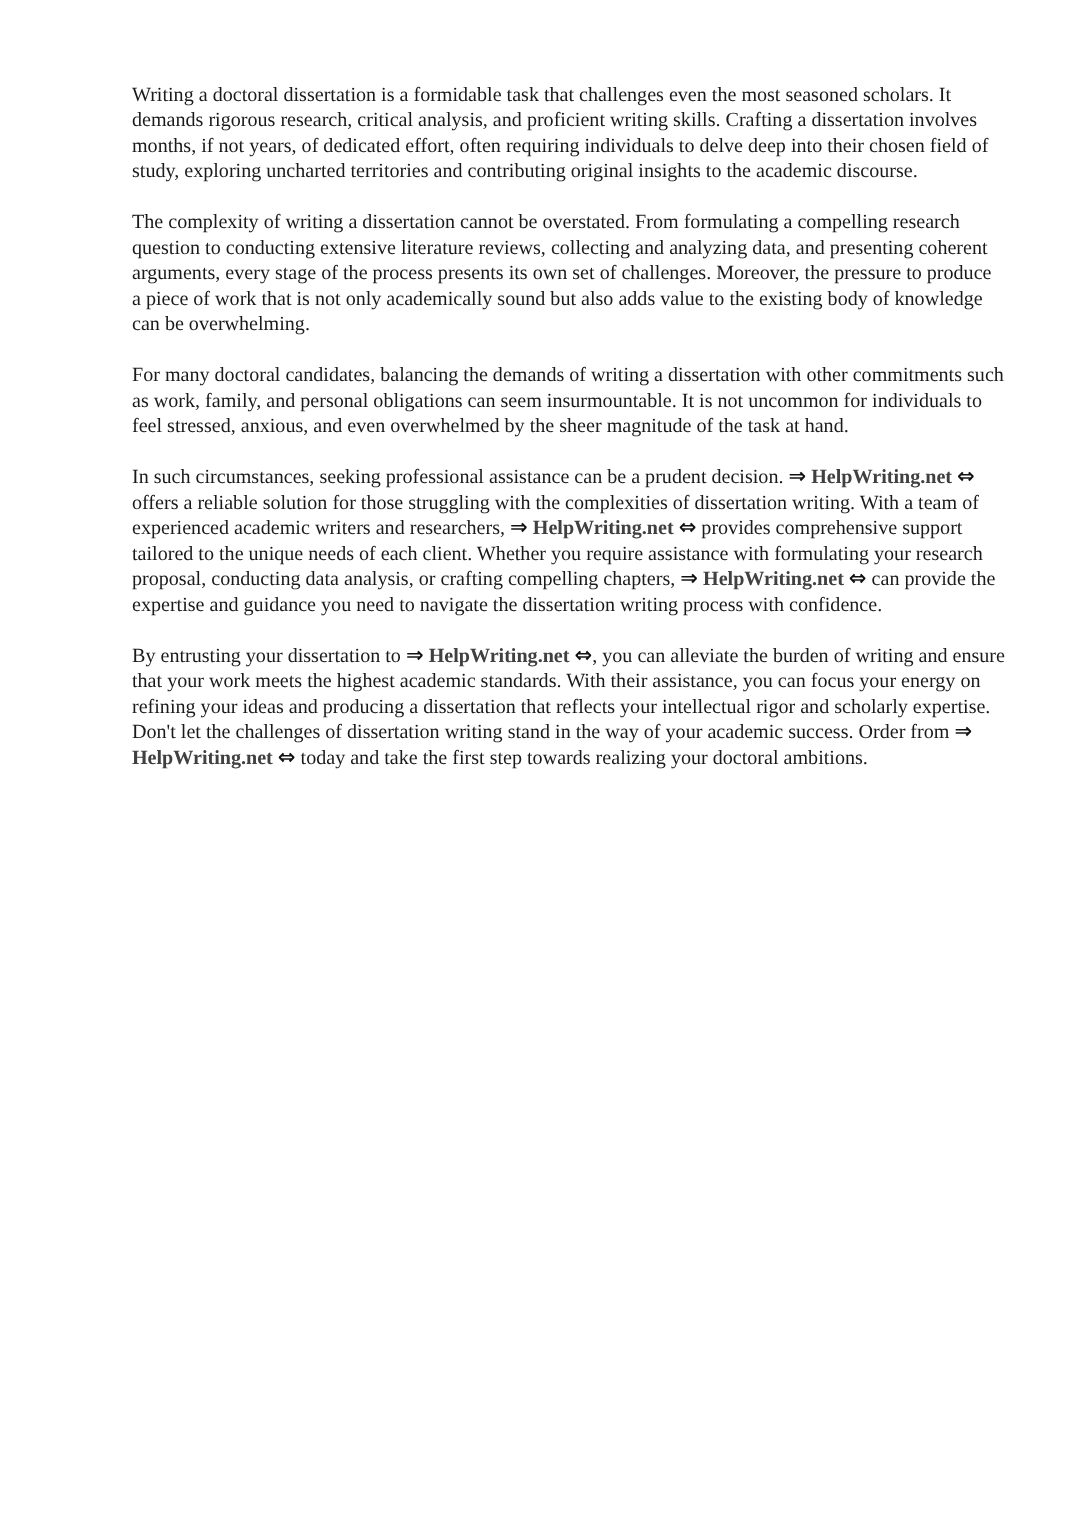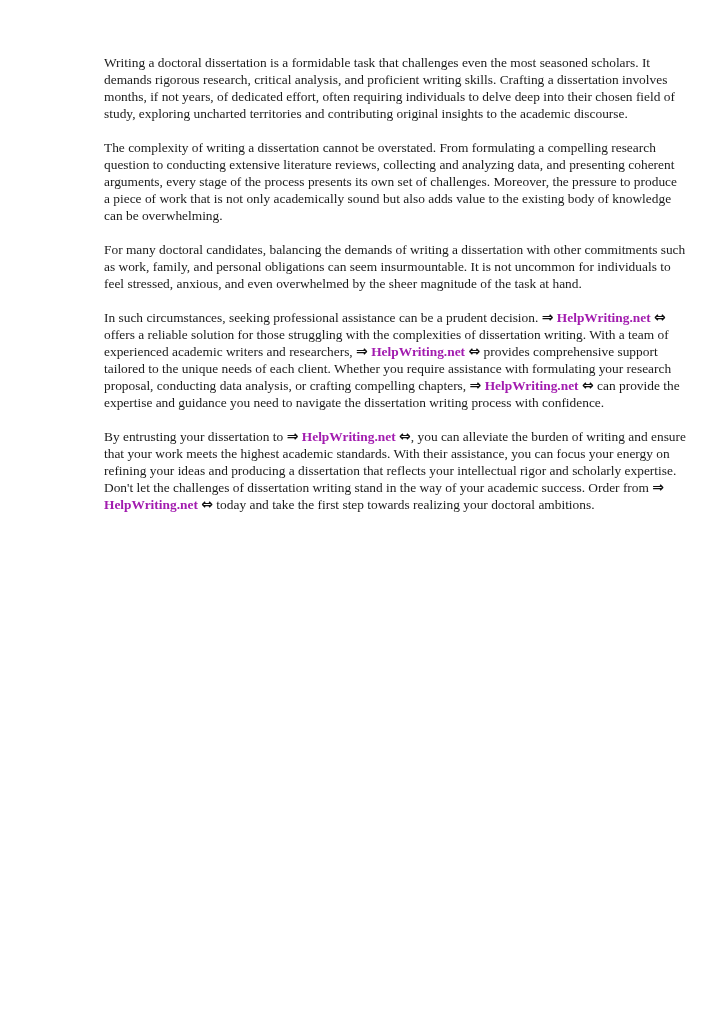--- a/index.html
+++ b/index.html
@@ -10,33 +10,33 @@
   .screen {
     position: relative;
     width: 720px;
     height: 1018px;
     background: #ffffff;
     overflow: hidden;
     font-family: "Liberation Serif", "DejaVu Serif", serif;
   }
   .doc-body {
     position: absolute;
-    left: 104px;
+    left: 88px;
     top: 54px;
     width: 582px;
     font-size: 13.4px;
     line-height: 17px;
     color: #1a1a1a;
   }
   .para {
     margin: 0 0 17px 0;
     padding: 0;
   }
   .link {
-    color: #a21caf;
+    color: #404040;
     font-weight: 700;
     text-decoration: none;
     cursor: pointer;
   }
   .arrow {
     font-family: "DejaVu Sans", "DejaVu Serif", sans-serif;
     font-weight: 700;
     color: #111111;
     font-size: 1.05em;
     line-height: 1;

